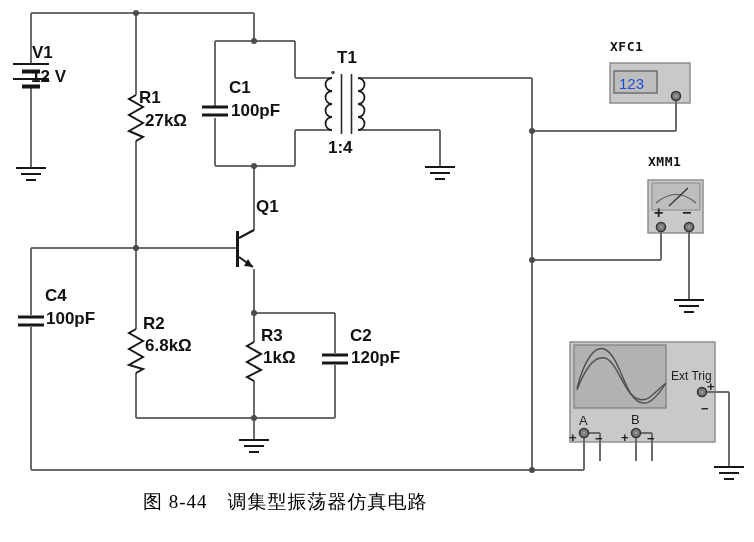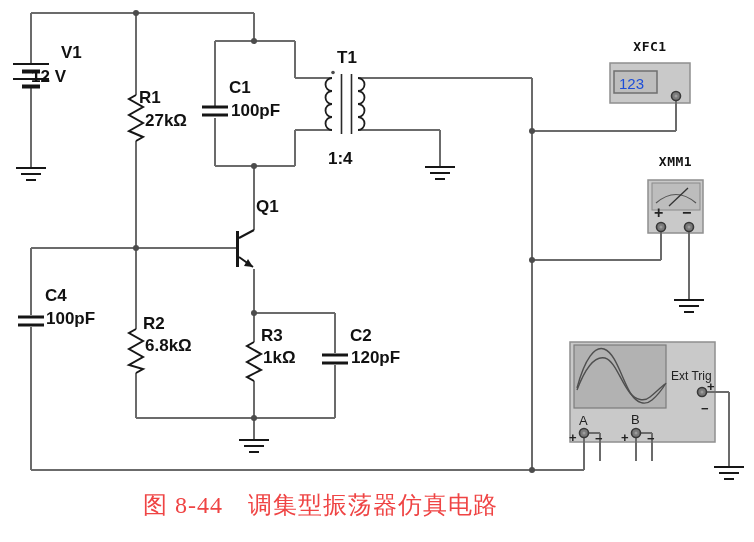--- a/index.html
+++ b/index.html
@@ -19,28 +19,28 @@
   .face{fill:#bdbdbd;stroke:#8a8a8a;stroke-width:1;}
   .screen{fill:#b2b2b2;stroke:#7c7c7c;stroke-width:1.2;}
   .wave{stroke:#4f4f4f;stroke-width:1.4;fill:none;}
   .term{fill:#7a7a7a;stroke:#383838;stroke-width:1.6;}
   .term-in{fill:#9c9c9c;}
   .dot{fill:#4c4c4c;}
   .needle{stroke:#333;stroke-width:1.3;}
   .meter-arc{stroke:#555;stroke-width:1.2;fill:none;}
   .lbl{position:absolute;font-weight:bold;font-size:17px;color:#111;white-space:nowrap;line-height:1;}
   .instr-label{position:absolute;font-family:"DejaVu Sans Mono",monospace;font-weight:bold;
-               font-size:13px;color:#111;text-align:center;letter-spacing:.5px;line-height:1;}
+               font-size:13px;color:#111;letter-spacing:.5px;line-height:1;}
   .small{position:absolute;font-size:12px;color:#222;white-space:nowrap;line-height:1;}
   .chan{position:absolute;font-size:13px;color:#222;line-height:1;}
   .sign{position:absolute;font-size:13px;font-weight:bold;color:#222;line-height:1;}
   .sign-lg{position:absolute;font-size:16px;font-weight:bold;color:#222;line-height:1;}
   .display-text{position:absolute;font-size:15px;color:#1d4ed8;line-height:1;}
-  .caption{position:absolute;font-family:"Liberation Serif","DejaVu Serif",serif;font-size:24px;
-           color:#ef4444;white-space:nowrap;letter-spacing:1px;line-height:1.1;z-index:3;}
+  .caption{position:absolute;font-family:"Liberation Serif","DejaVu Serif",serif;font-size:19px;
+           color:#000000;white-space:nowrap;letter-spacing:1px;line-height:1.1;z-index:3;}
   .watermark{position:absolute;font-size:17px;color:var(--wm);white-space:nowrap;z-index:2;line-height:1;}
 </style>
 </head>
 <body>
 
 <div id="canvas">
 
   <svg id="schem" width="754" height="542" viewBox="0 0 754 542">
 
     <g>
@@ -167,28 +167,28 @@
     <g>
         <circle class="term" cx="636" cy="433" r="4.5"></circle>
         <circle class="term-in" cx="636" cy="433" r="1.5"></circle>
       </g>
     <g>
         <circle class="term" cx="702" cy="392" r="4.5"></circle>
         <circle class="term-in" cx="702" cy="392" r="1.5"></circle>
       </g>
   </svg>
 
-  <div class="lbl" style="left:61px;top:44px">V1</div>
+  <div class="lbl" style="left:32px;top:44px">V1</div>
   <div class="lbl" style="left:31px;top:68px">12 V</div>
   <div class="lbl" style="left:139px;top:89px">R1</div>
   <div class="lbl" style="left:145px;top:112px">27kΩ</div>
   <div class="lbl" style="left:229px;top:79px">C1</div>
   <div class="lbl" style="left:231px;top:102px">100pF</div>
   <div class="lbl" style="left:337px;top:49px">T1</div>
-  <div class="lbl" style="left:328px;top:150px">1:4</div>
+  <div class="lbl" style="left:328px;top:139px">1:4</div>
   <div class="lbl" style="left:256px;top:198px">Q1</div>
   <div class="lbl" style="left:45px;top:287px">C4</div>
   <div class="lbl" style="left:46px;top:310px">100pF</div>
   <div class="lbl" style="left:143px;top:315px">R2</div>
   <div class="lbl" style="left:145px;top:337px">6.8kΩ</div>
   <div class="lbl" style="left:261px;top:327px">R3</div>
   <div class="lbl" style="left:263px;top:349px">1kΩ</div>
   <div class="lbl" style="left:350px;top:327px">C2</div>
   <div class="lbl" style="left:351px;top:349px">120pF</div>
 

